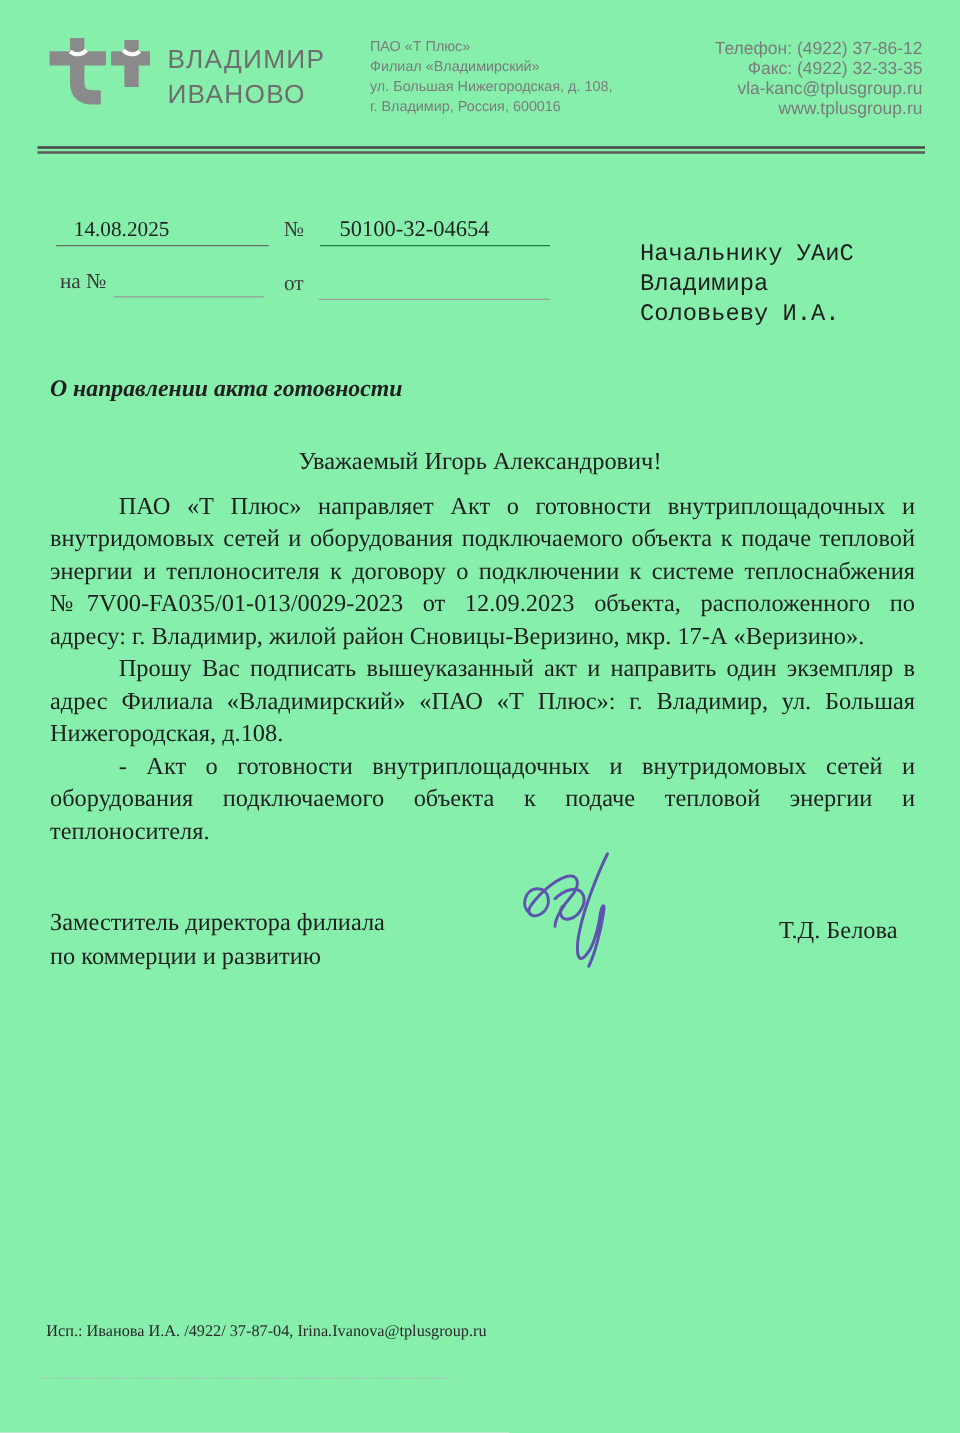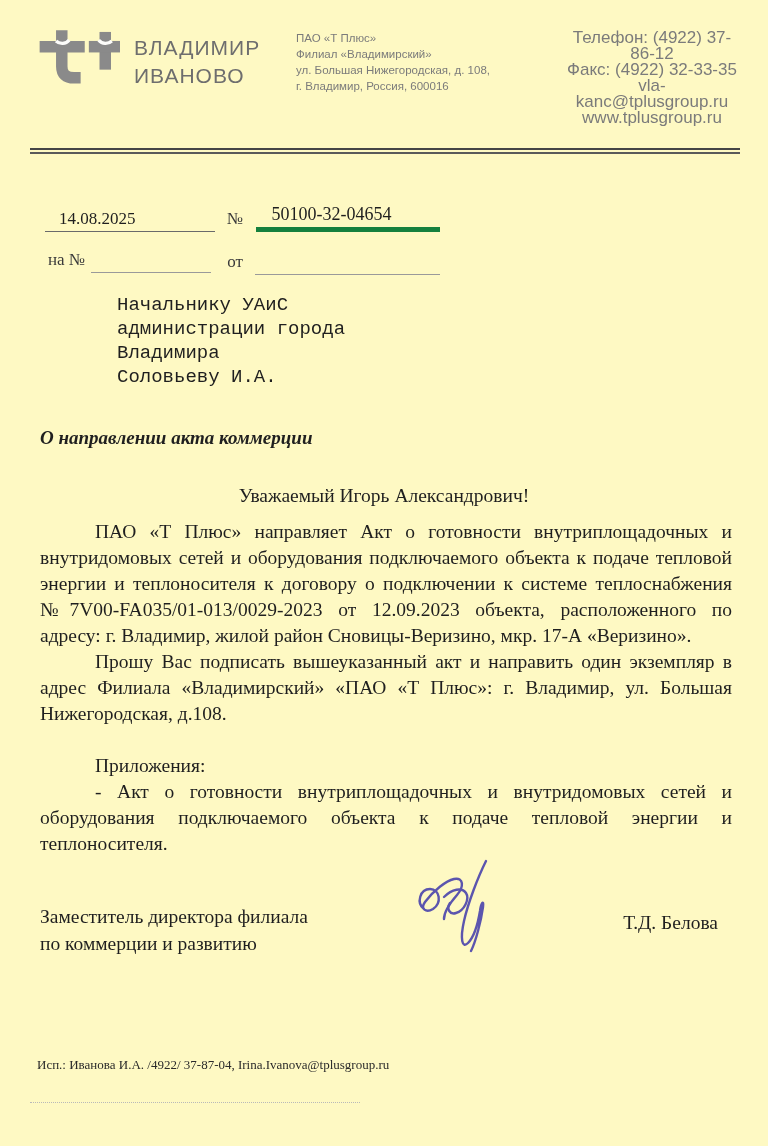--- a/index.html
+++ b/index.html
@@ -1,21 +1,21 @@
 <!DOCTYPE html>
 <html><head>
 <meta charset="utf-8">
 <style>
   * { margin:0; padding:0; box-sizing:border-box; }
   html,body { background:#e8e8e6; }
   .page {
     position:relative;
     width:768px; height:1146px;
     margin:0 auto;
-    background:#fef9c3;
+    background:#86efac;
     font-family:"Liberation Serif", serif;
     color:#1f1f1f;
     overflow:hidden;
   }
   
   .letterhead {
     display:flex;
     padding:26px 30px 0 38px;
     align-items:flex-start;
   }
@@ -30,40 +30,40 @@
   .branch-block {
     width:270px;
     font-family:"Liberation Sans", sans-serif;
     font-size:11.5px; line-height:16px;
     color:#7b7b7b;
     padding-top:4px;
   }
   .contacts-block {
     flex:1;
     font-family:"Liberation Sans", sans-serif;
-    font-size:17px; line-height:16px;
+    font-size:14px; line-height:16px;
     color:#7b7b7b;
-    text-align:center;
+    text-align:right;
     padding-top:4px;
   }
   .rule {
     margin:22px 28px 0 30px;
     height:6px;
     border-top:2px solid #454545;
     border-bottom:2px solid #5a5a5a;
   }
   
-  .ref-zone { display:flex; padding:50px 30px 0 45px;flex-direction:column; }
+  .ref-zone { display:flex; padding:50px 30px 0 45px; }
   .ref-fields { width:395px; flex:0 0 auto; font-size:17px; }
   .ref-row { display:flex; align-items:flex-end; }
   .ref-row + .ref-row { margin-top:18px; }
   .ref-cell-a { width:175px; border-bottom:1px solid #6a6a6a; padding:0 0 2px 14px; }
   .ref-cell-a.blankline { border-bottom:1px solid #9a9a9a; }
   .ref-label { width:42px; text-align:center; padding:0 0 3px 0; color:#3a3a3a; }
-  .ref-cell-b { width:190px; border-bottom:5px solid #15803d; padding:0 0 2px 16px; font-size:18px; }
+  .ref-cell-b { width:190px; border-bottom:1px solid #15803d; padding:0 0 2px 16px; font-size:18px; }
   .ref-cell-b.blankline { border-bottom:1px solid #9a9a9a; }
   .ref-na { padding:0 6px 3px 3px; color:#3a3a3a; white-space:nowrap; }
   .ref-row2-line { flex:1; border-bottom:1px solid #9a9a9a; height:20px; margin-right:4px; }
   .recipient {
     margin-left:72px; margin-top:18px;
     font-size:19px; line-height:24px;font-family:Liberation Mono, monospace;
   }
   
   .subject {
     padding:38px 0 0 40px;
@@ -143,34 +143,32 @@
         <div class="ref-cell-a blankline" style="border-bottom:none; padding-left:0; display:flex; align-items:flex-end;">
           <span class="ref-na">на №</span>
           <span class="ref-row2-line"></span>
         </div>
         <div class="ref-label">от</div>
         <div class="ref-cell-b blankline">&nbsp;</div>
       </div>
     </div>
     <div class="recipient">
       <div>Начальнику УАиС</div>
-      <div>администрации города</div>
       <div>Владимира</div>
       <div>Соловьеву И.А.</div>
     </div>
   </div>
 
-  <div class="subject">О направлении акта коммерции</div>
+  <div class="subject">О направлении акта готовности</div>
 
   <div class="greeting">Уважаемый Игорь Александрович!</div>
 
   <div class="body-text">
     <p>ПАО «Т Плюс» направляет Акт о готовности внутриплощадочных и внутридомовых сетей и оборудования подключаемого объекта к подаче тепловой энергии и теплоносителя к договору о подключении к системе теплоснабжения №7V00-FA035/01-013/0029-2023 от 12.09.2023 объекта, расположенного по адресу: г. Владимир, жилой район Сновицы-Веризино, мкр. 17-А «Веризино».</p>
     <p>Прошу Вас подписать вышеуказанный акт и направить один экземпляр в адрес Филиала «Владимирский» «ПАО «Т Плюс»: г. Владимир, ул. Большая Нижегородская, д.108.</p>
-    <p class="attach-label">Приложения:</p>
     <p>- Акт о готовности внутриплощадочных и внутридомовых сетей и оборудования подключаемого объекта к подаче тепловой энергии и теплоносителя.</p>
   </div>
 
   <div class="sig-row">
     <div class="sig-title">
       <div>Заместитель директора филиала</div>
       <div>по коммерции и развитию</div>
     </div>
     <div class="sig-script">
       <svg width="96" height="104" viewBox="0 0 96 104">

